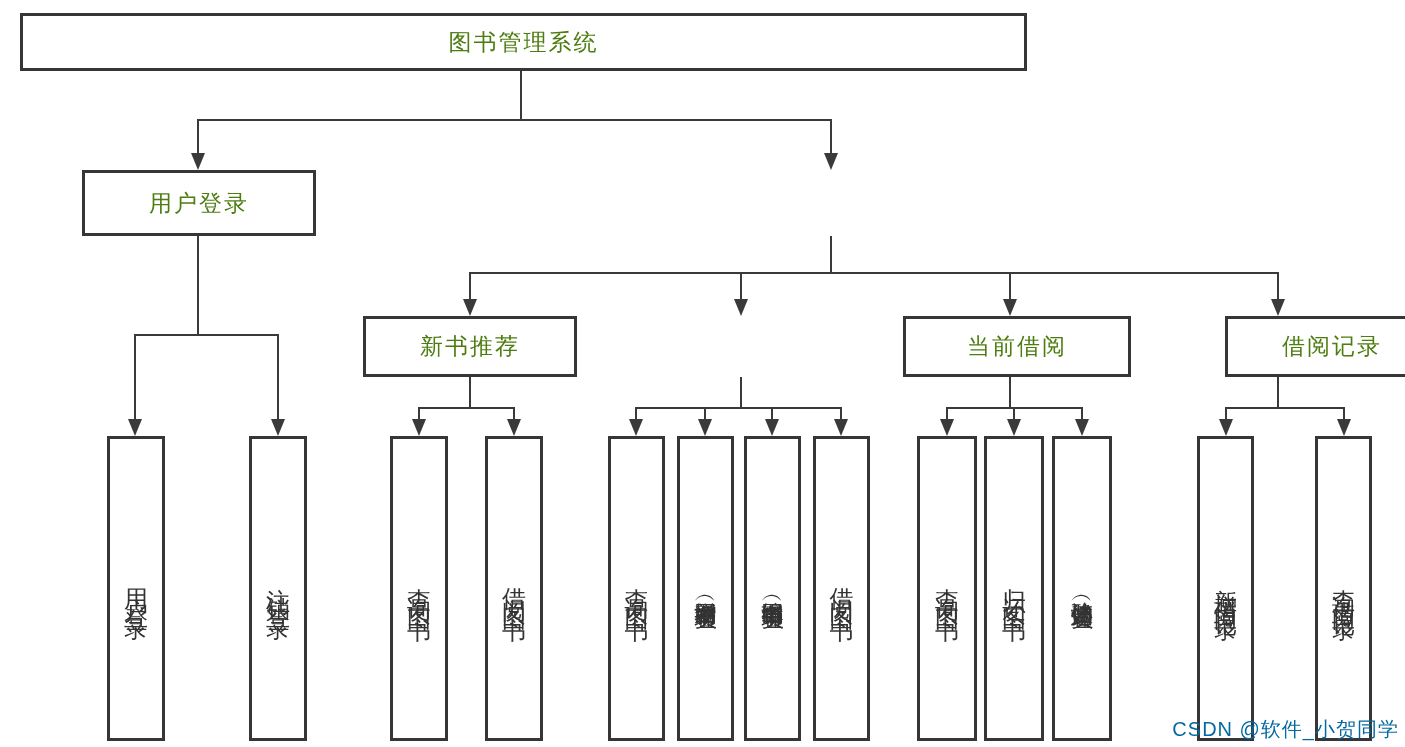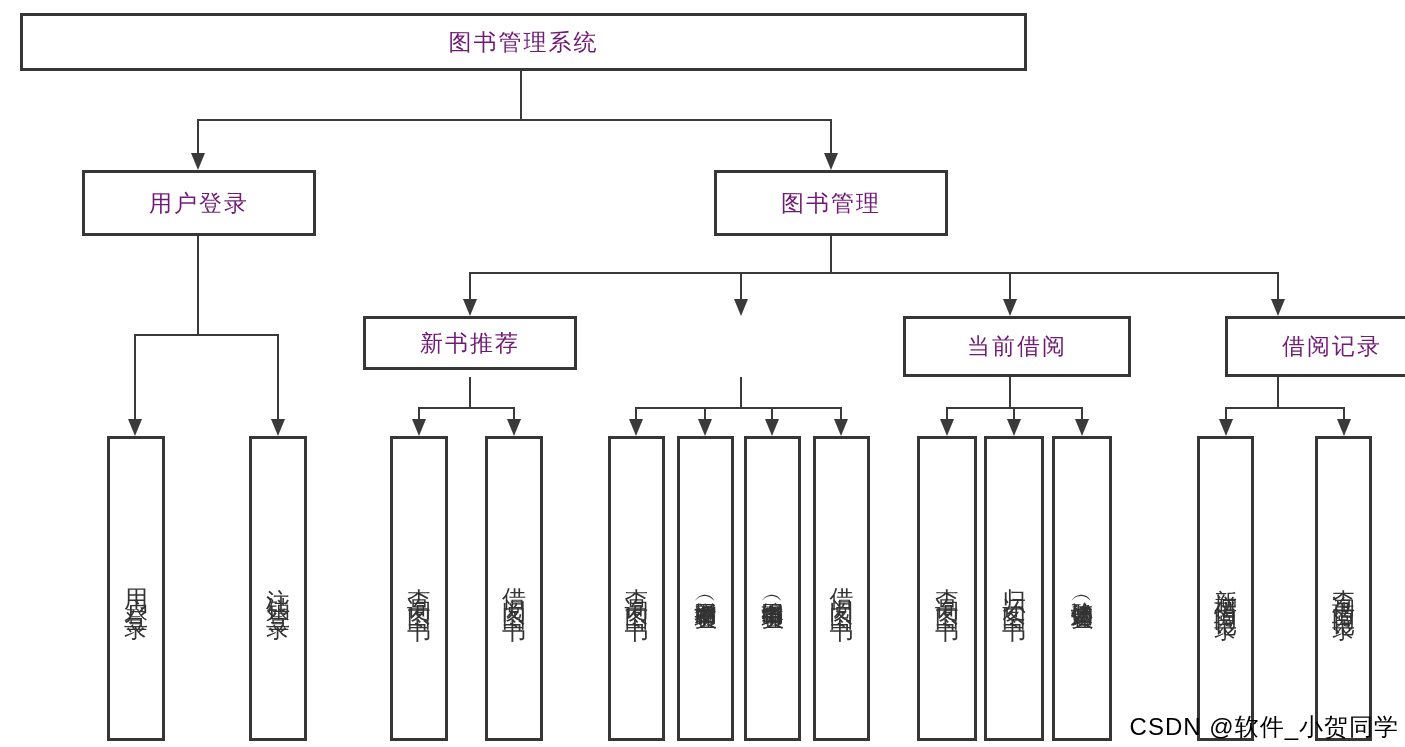--- a/index.html
+++ b/index.html
@@ -5,40 +5,40 @@
   html,body{margin:0;padding:0;background:#ffffff;}
   .canvas{
     position:relative;width:1405px;height:747px;background:#ffffff;overflow:hidden;
     font-family:"Liberation Sans","DejaVu Sans",sans-serif;color:#333333;
   }
   
   .box{
     position:absolute;box-sizing:border-box;background:#ffffff;
     border:3px solid #363636;display:flex;align-items:center;justify-content:center;
   }
-  .box .label{font-size:23px;color:#701a75;letter-spacing:2px;white-space:nowrap;}
+  .box .label{font-size:23px;color:#4d7c0f;letter-spacing:2px;white-space:nowrap;}
   .leaf{border-width:3px;}
   .leaf .vtext{
     writing-mode:vertical-rl;text-orientation:mixed;
     font-size:24px;color:#333333;letter-spacing:10px;line-height:1;white-space:nowrap;
   }
   .leaf.medium .vtext{letter-spacing:6px;font-size:23px;}
   .leaf.tight .vtext{letter-spacing:1px;font-size:22px;}
   
   .line{position:absolute;background:#3a3a3a;}
   .v{width:2px;}
   .h{height:2px;}
   
   .arrow{
     position:absolute;width:0;height:0;
     border-left:7px solid transparent;border-right:7px solid transparent;
     border-top:17px solid #3a3a3a;
   }
   .watermark{
-    position:absolute;right:6px;bottom:4px;font-size:24px;color:#000000;
+    position:absolute;right:6px;bottom:4px;font-size:20px;color:#0369a1;
     letter-spacing:1px;white-space:nowrap;
   }
 </style>
 </head>
 <body>
 
 <div class="canvas">
 
   <div class="line v" style="left:520px;top:71px;height:50px"></div>
   <div class="line h" style="left:197px;top:119px;width:635px"></div>
@@ -99,25 +99,22 @@
   <div class="line v" style="left:1343px;top:407px;height:14px"></div>
   <div class="arrow" style="left:1337px;top:419px"></div>
 
   <div class="box" style="left:20px;top:13px;width:1007px;height:58px">
     <span class="label">图书管理系统</span>
   </div>
 
   <div class="box" style="left:82px;top:170px;width:234px;height:66px">
     <span class="label">用户登录</span>
   </div>
-  <div class="box" style="left:714px;top:170px;width:234px;height:66px">
-    <span class="label">图书管理</span>
-  </div>
 
-  <div class="box" style="left:363px;top:316px;width:214px;height:54px">
+  <div class="box" style="left:363px;top:316px;width:214px;height:61px">
     <span class="label">新书推荐</span>
   </div>
   <div class="box" style="left:903px;top:316px;width:228px;height:61px">
     <span class="label">当前借阅</span>
   </div>
   <div class="box" style="left:1225px;top:316px;width:214px;height:61px">
     <span class="label">借阅记录</span>
   </div>
 
   <div class="box leaf" style="left:107px;top:436px;width:58px;height:305px">

